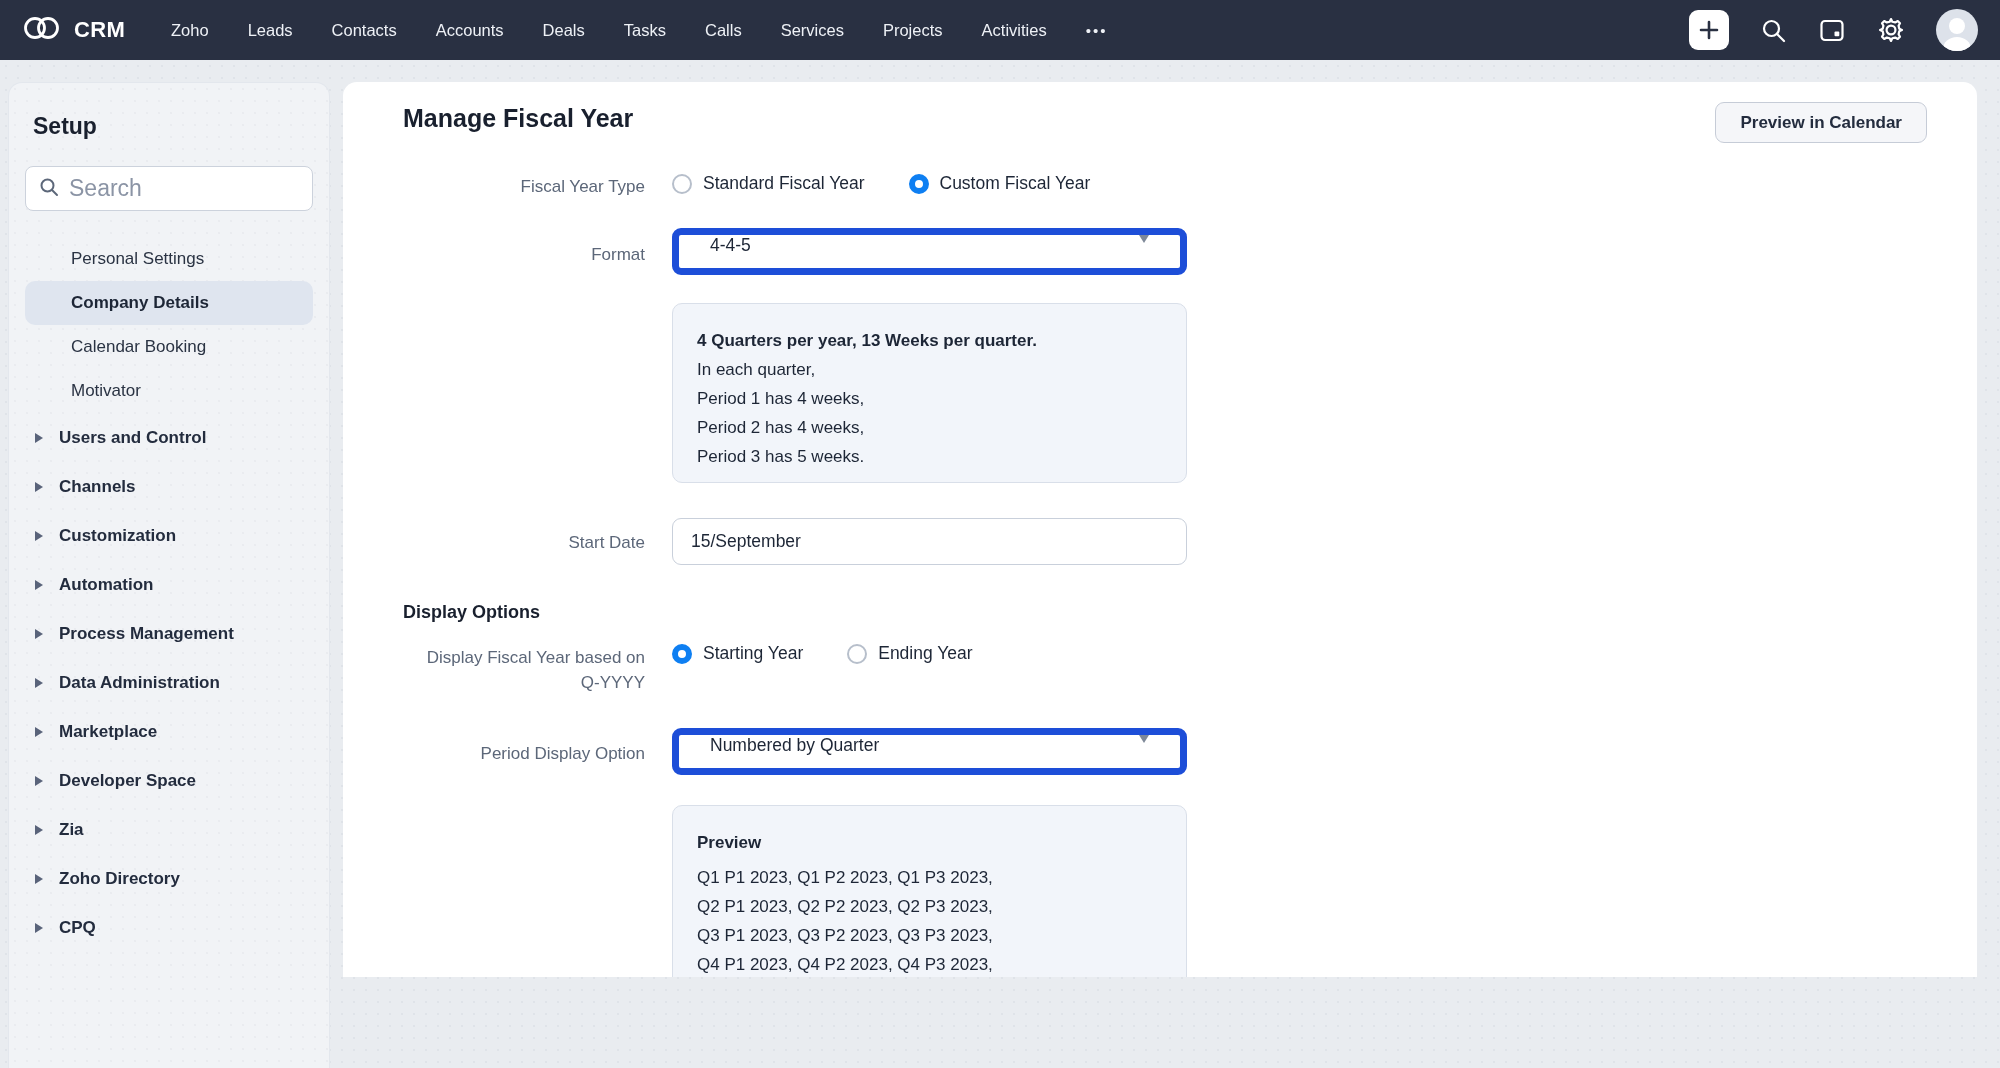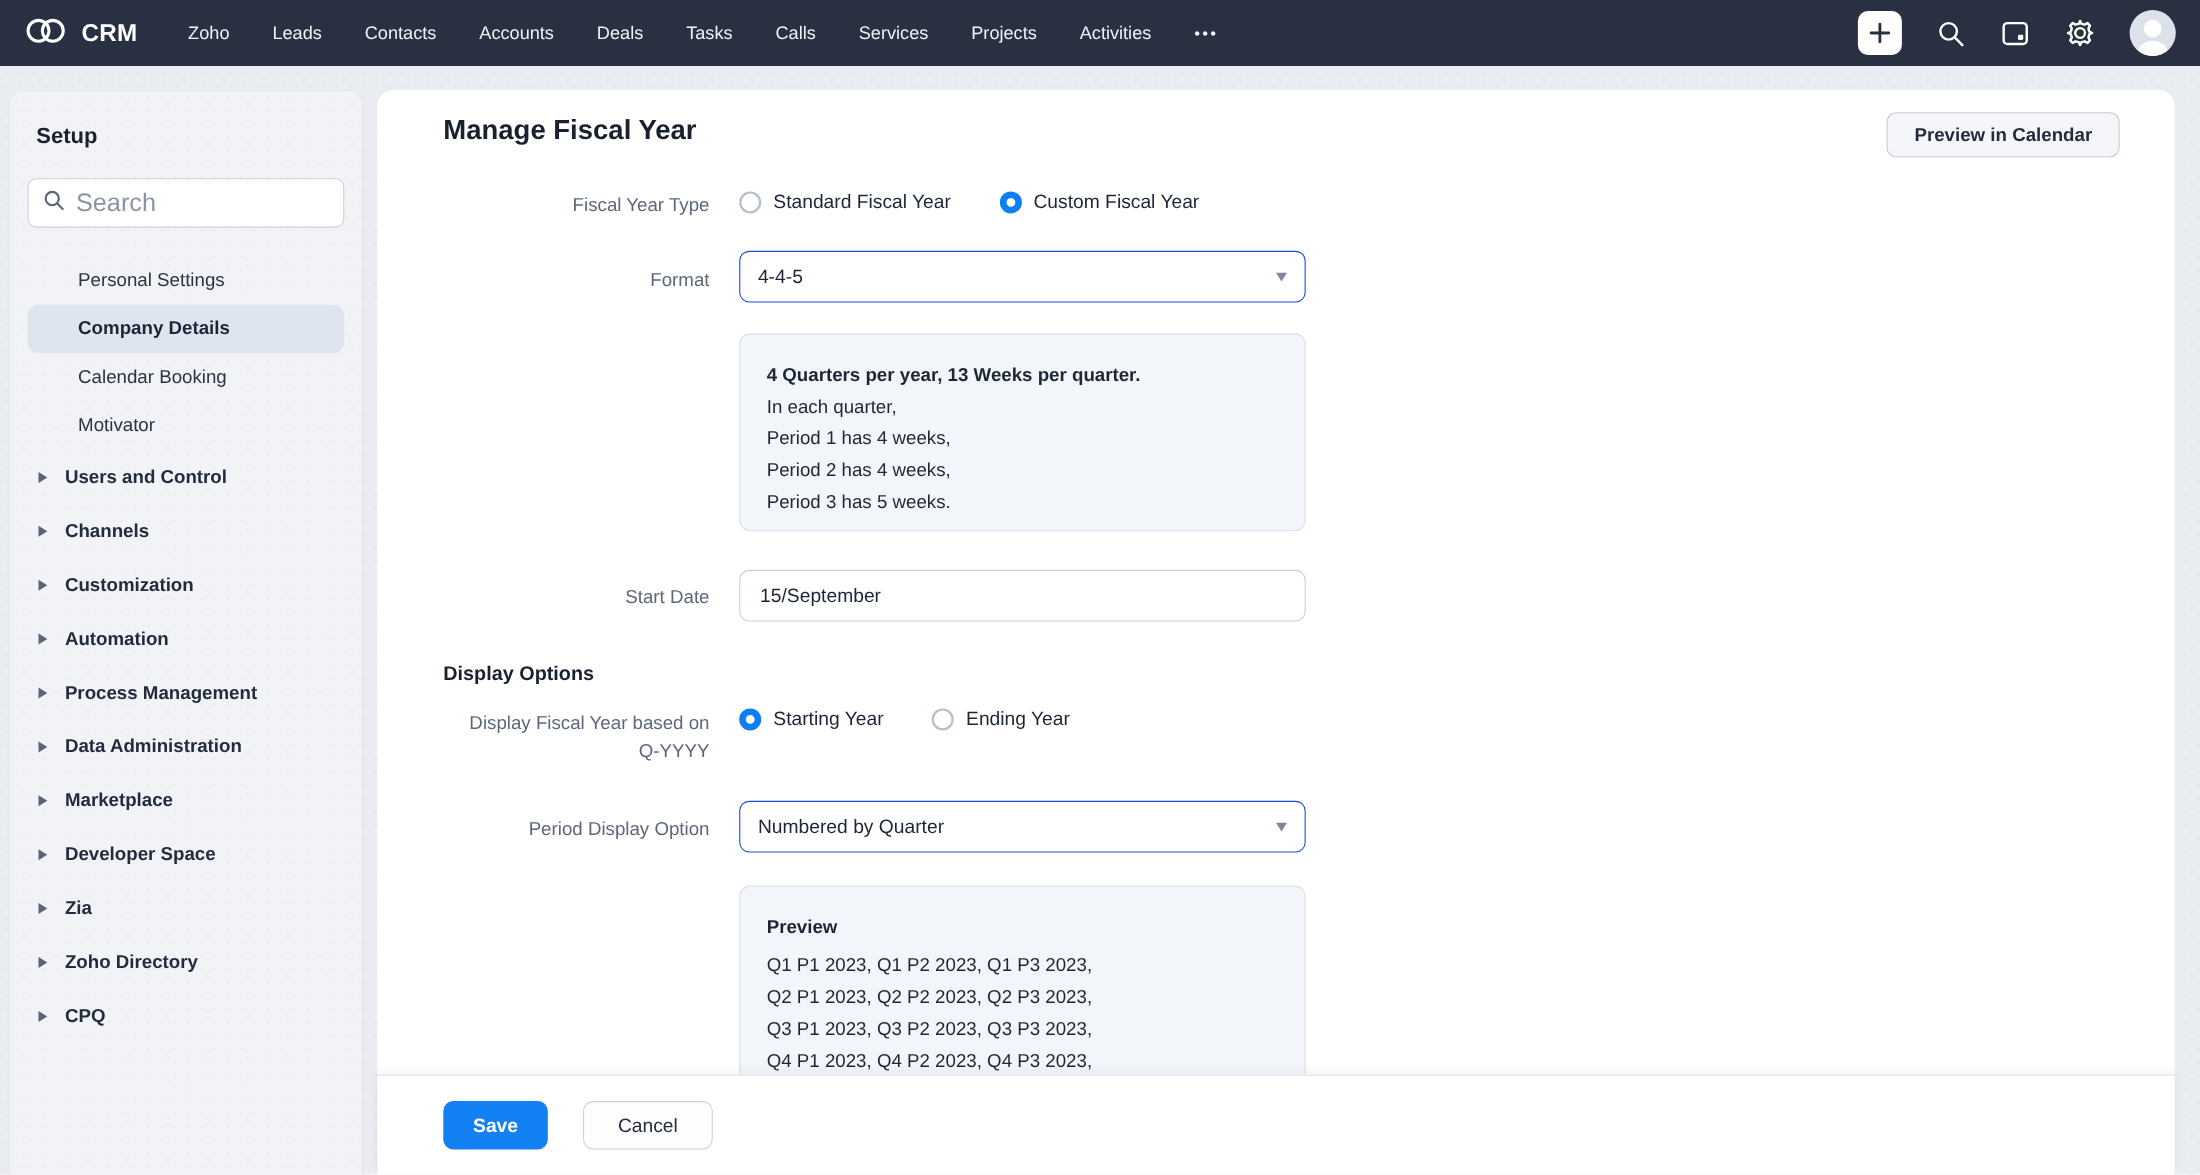--- a/index.html
+++ b/index.html
@@ -25,21 +25,21 @@
   .icon-btn { display:flex; align-items:center; justify-content:center; cursor:pointer; }
   .avatar { width:42px; height:42px; border-radius:50%; background:#dde2ea; overflow:hidden;
     display:flex; align-items:flex-end; justify-content:center; cursor:pointer; }
 
   
   .sidebar { position:absolute; left:8px; top:82px; width:322px; height:986px;
     background:#f1f3f6; border:1px solid #e3e7ed; border-bottom:none;
     border-radius:14px 14px 0 0;
     background-image:radial-gradient(rgba(40,60,90,0.04) 1px, transparent 1.3px);
     background-size:12px 12px; padding:30px 16px 0 16px; }
-  .setup-title { font-size:20px; font-weight:700; color:#19202e; margin:0 0 26px 8px; }
+  .setup-title { font-size:23px; font-weight:700; color:#19202e; margin:0 0 26px 8px; }
   .side-search { display:flex; align-items:center; gap:10px; height:45px;
     background:#ffffff; border:1px solid #ccd2dc; border-radius:8px; padding:0 13px; }
   .side-search input { border:none; outline:none; font-size:23px; color:#1e2637; width:100%;
     font-family:"Liberation Sans", sans-serif; background:transparent; }
   .side-search input::placeholder { color:#8b94a5; }
   .tree { margin-top:26px; }
   .tree-parent { height:49px; display:flex; align-items:center; gap:16px; padding-left:10px; cursor:pointer; }
   .tree-parent .plabel { font-size:17px; font-weight:700; color:#232c3e; }
   .tree-child { height:44px; display:flex; align-items:center; padding-left:46px;
     font-size:17px; color:#2a3343; border-radius:10px; cursor:pointer; }
@@ -61,22 +61,22 @@
   .flabel { position:absolute; left:40px; width:262px; text-align:right;
     font-size:17px; color:#5c6779; }
   .ctrl { position:absolute; left:329px; }
 
   .radio-row { display:flex; align-items:center; gap:44px; }
   .radio-opt { display:flex; align-items:center; gap:11px; cursor:pointer; }
   .radio { width:20px; height:20px; border-radius:50%; background:#fff; border:2px solid #b7bfcb; }
   .radio.on { border:6px solid #0e7ff2; }
   .radio-opt span { font-size:17.5px; color:#1d2636; }
 
-  .selectbox { width:515px; height:47px; background:#fff; border:1px solid #1d4ed8; border-radius:9px;
-    display:flex; align-items:center; padding:0 16px; cursor:pointer; }
+  .selectbox { width:515px; height:47px; background:#fff; border:7px solid #1d4ed8; border-radius:9px;
+    display:flex; padding:0 31px; cursor:pointer; }
   .selectbox .val { font-size:17.5px; color:#1d2636; }
   .sel-caret { margin-left:auto; width:0; height:0; border-top:8px solid #7e8898;
     border-left:5.5px solid transparent; border-right:5.5px solid transparent; }
 
   .textinput { width:515px; height:47px; background:#fff; border:1px solid #c9d0db; border-radius:9px;
     padding:0 18px; font-size:17.5px; color:#1d2636; outline:none;
     font-family:"Liberation Sans", sans-serif; }
 
   .infobox { width:515px; background:#f2f5fa; border:1px solid #d9dfe9; border-radius:10px;
     padding:22px 24px; }
@@ -279,18 +279,14 @@
 
     <div class="ctrl infobox" style="top:723px; height:250px;">
       <div class="b" style="margin-bottom:6px;">Preview</div>
       <div class="ln">Q1 P1 2023, Q1 P2 2023, Q1 P3 2023,</div>
       <div class="ln">Q2 P1 2023, Q2 P2 2023, Q2 P3 2023,</div>
       <div class="ln">Q3 P1 2023, Q3 P2 2023, Q3 P3 2023,</div>
       <div class="ln">Q4 P1 2023, Q4 P2 2023, Q4 P3 2023,</div>
     </div>
   </main>
 
-  <div class="footer">
-    <button class="btn-save">Save</button>
-    <button class="btn-cancel">Cancel</button>
-  </div>
 
 </div>
 
 </body></html>

